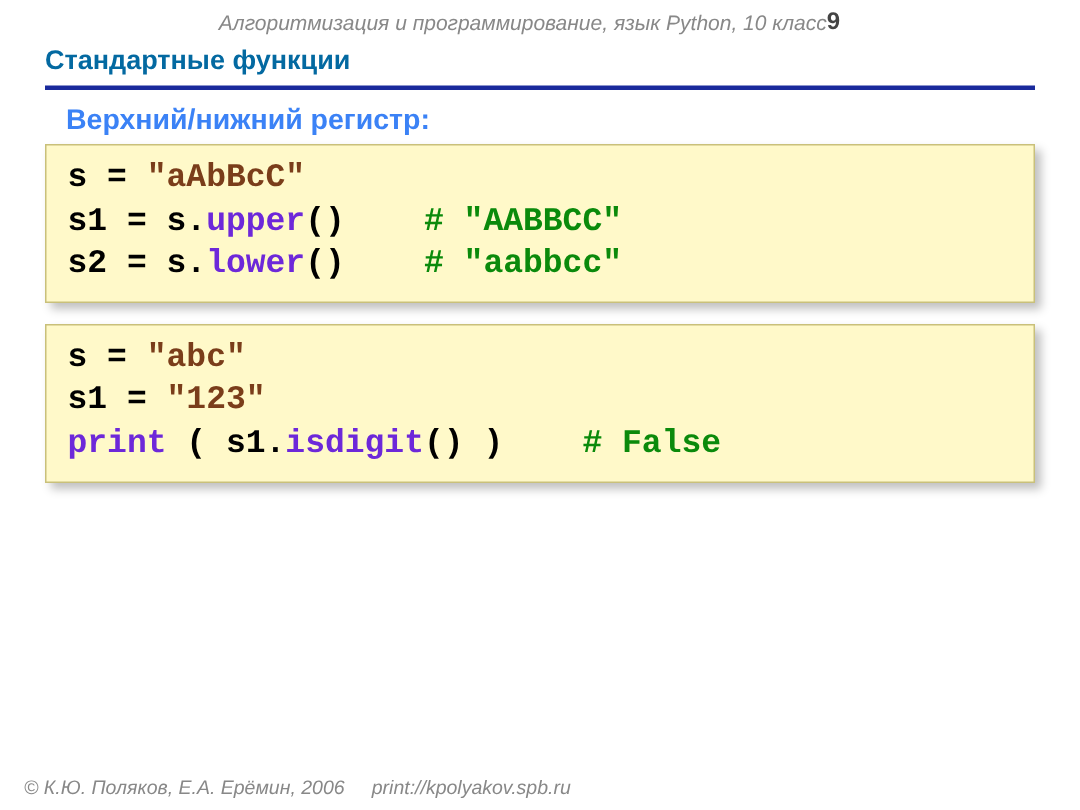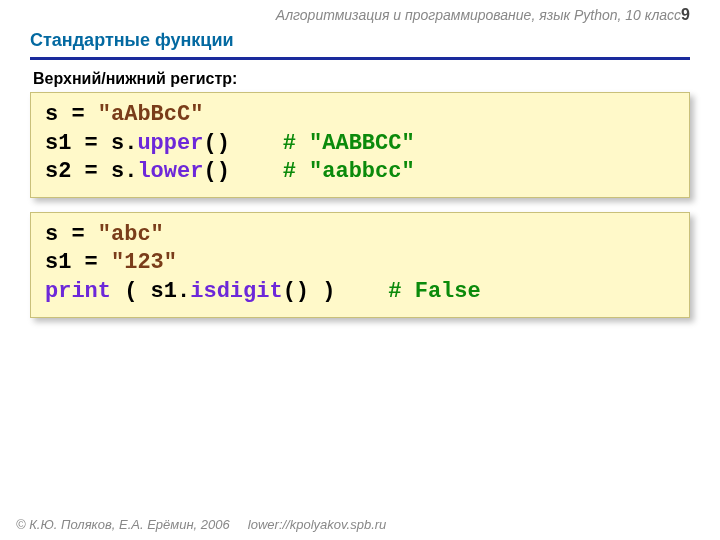--- a/index.html
+++ b/index.html
@@ -11,21 +11,21 @@
     font-family: Arial, Helvetica, sans-serif;
     position: relative;
     overflow: hidden;
   }
   .header-bar {
     font-style: italic;
     color: #888;
     font-size: 14px;
     padding: 6px 30px 2px 16px;
     display: flex;
-    justify-content: flex-end;
+    justify-content: center;
     align-items: center;
   }
   .page-num {
     font-weight: bold;
     font-style: normal;
     color: #444;
     font-size: 16px;
   }
   .title-wrap {
     padding: 0 30px;
@@ -34,24 +34,24 @@
     font-size: 18px;
     font-weight: bold;
     color: #0369a1;
     padding: 4px 0 6px 0;
     border-bottom: 3px solid #1a2a9c;
   }
   .content {
     padding: 6px 30px 0 30px;
   }
   .section-label {
-    font-size: 16px;
+    font-size: 19px;
     font-weight: bold;
-    color: #000000;
-    margin: 4px 0 4px 3px;
+    color: #3b82f6;
+    margin: 4px 0 4px 14px;
   }
   .code-box {
     background: #fff9c9;
     border: 1px solid #c9c07a;
     box-shadow: 4px 4px 6px rgba(0,0,0,0.25);
     padding: 8px 14px 10px 14px;
     font-family: "Courier New", monospace;
     font-size: 22px;
     font-weight: bold;
     line-height: 1.3;
@@ -126,14 +126,14 @@
       <span>&nbsp;&nbsp;</span>
       <span class="c-green"># False</span>
     </div>
   </div>
 
 </div>
 
 <div class="footer">
   <span>© К.Ю. Поляков, Е.А. Ерёмин, 2006</span>
   &nbsp;&nbsp;&nbsp;
-  <span>lower://kpolyakov.spb.ru</span>
+  <span>print://kpolyakov.spb.ru</span>
 </div>
 
 </body></html>

